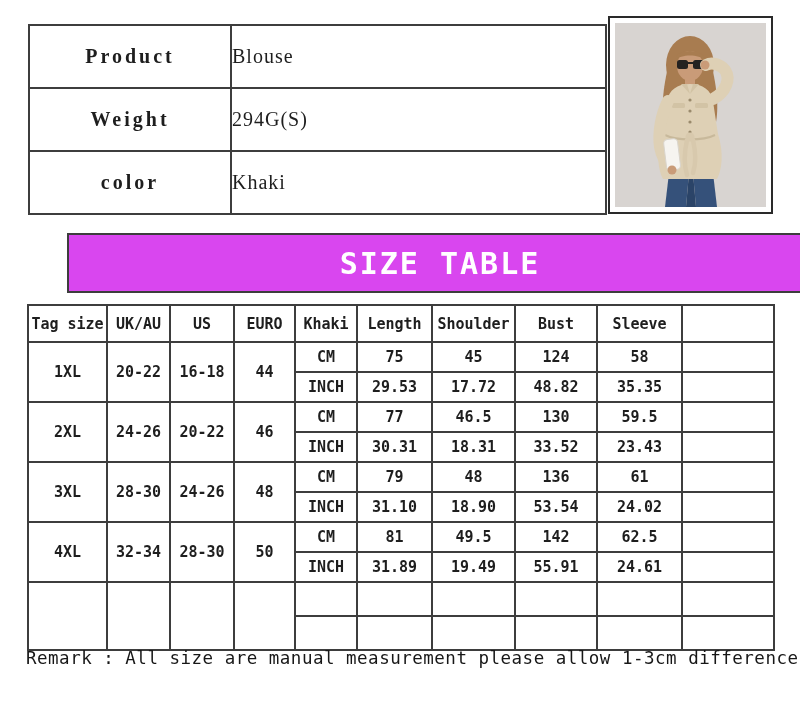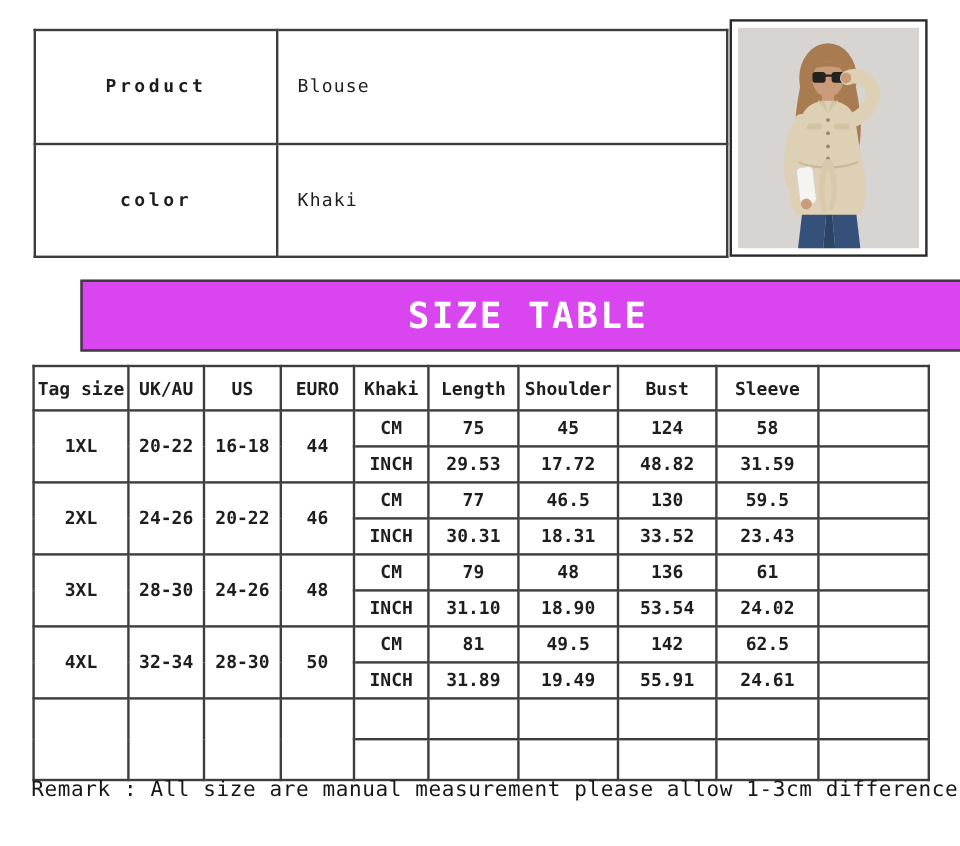--- a/index.html
+++ b/index.html
@@ -11,23 +11,23 @@
     background: #ffffff;
     font-family: "DejaVu Sans Mono", "Liberation Mono", monospace;
     color: #1e1e1e;
     overflow: hidden;
   }
   table { border-collapse: collapse; table-layout: fixed; }
   td, th { border: 2px solid #3d3d3d; overflow: hidden; white-space: nowrap; }
 
   
   .info-table { position: absolute; left: 28px; top: 24px; width: 577px; height: 191px; }
-  .info-table td { height: 31px; font-size: 15px; }
+  .info-table td { height: 31px; font-size: 20px; font-family: Liberation Serif, serif; }
   .info-table .lbl { width: 202px; text-align: center; font-weight: bold; letter-spacing: 3px; }
-  .info-table .val { text-align: left; padding-left: 16px; font-weight: normal; letter-spacing: 1px; position: relative; }
+  .info-table .val { text-align: left; padding-left: 0; font-weight: normal; letter-spacing: 1px; position: relative; }
   .corner-marker {
     position: absolute; left: 0; top: 0; width: 0; height: 0;
     border-left: 8px solid #2e9e3e; border-bottom: 8px solid transparent;
   }
 
   
   .photo-frame {
     position: absolute; left: 608px; top: 16px; width: 165px; height: 198px;
     border: 2px solid #2a2a2a; background: #ffffff;
     display: flex; align-items: center; justify-content: center;
@@ -61,20 +61,24 @@
 
   <table class="info-table">
     <colgroup>
         <col style="width:202px">
         <col style="width:375px">
       </colgroup>
     <tbody>
         <tr>
       <td class="lbl">Product</td>
       <td class="val">Blouse</td>
+    </tr>
+    <tr>
+      <td class="lbl">Weight</td>
+      <td class="val">294G(S)</td>
     </tr>
     <tr>
       <td class="lbl">color</td>
       <td class="val">Khaki</td>
     </tr>
   </tbody>
     </table>
 
   <div class="photo-frame">
     <svg width="151" height="184" viewBox="0 0 151 184" xmlns="http://www.w3.org/2000/svg">
@@ -166,21 +170,21 @@
       <td>45</td>
       <td>124</td>
       <td>58</td>
       <td></td>
     </tr>
     <tr class="r30">
       <td>INCH</td>
       <td>29.53</td>
       <td>17.72</td>
       <td>48.82</td>
-      <td>31.59</td>
+      <td>35.35</td>
       <td></td>
     </tr>
 
     <tr class="r30">
       <td rowspan="2">2XL</td>
       <td rowspan="2">24-26</td>
       <td rowspan="2">20-22</td>
       <td rowspan="2">46</td>
       <td>CM</td>
       <td>77</td>

